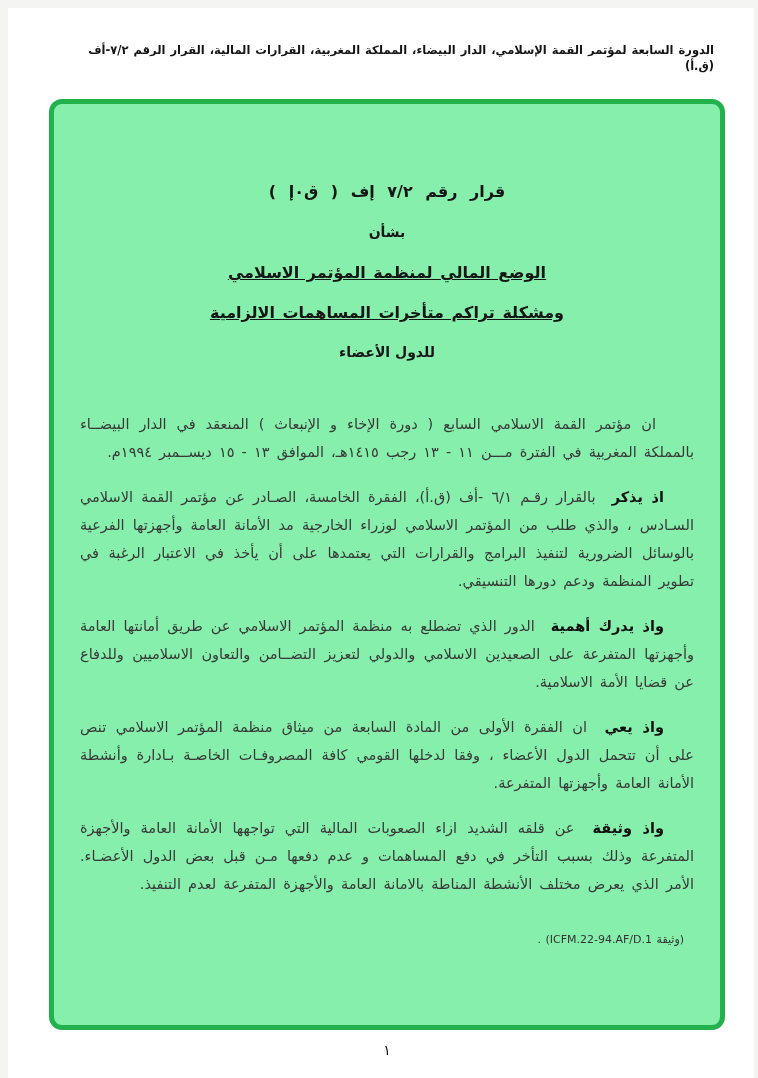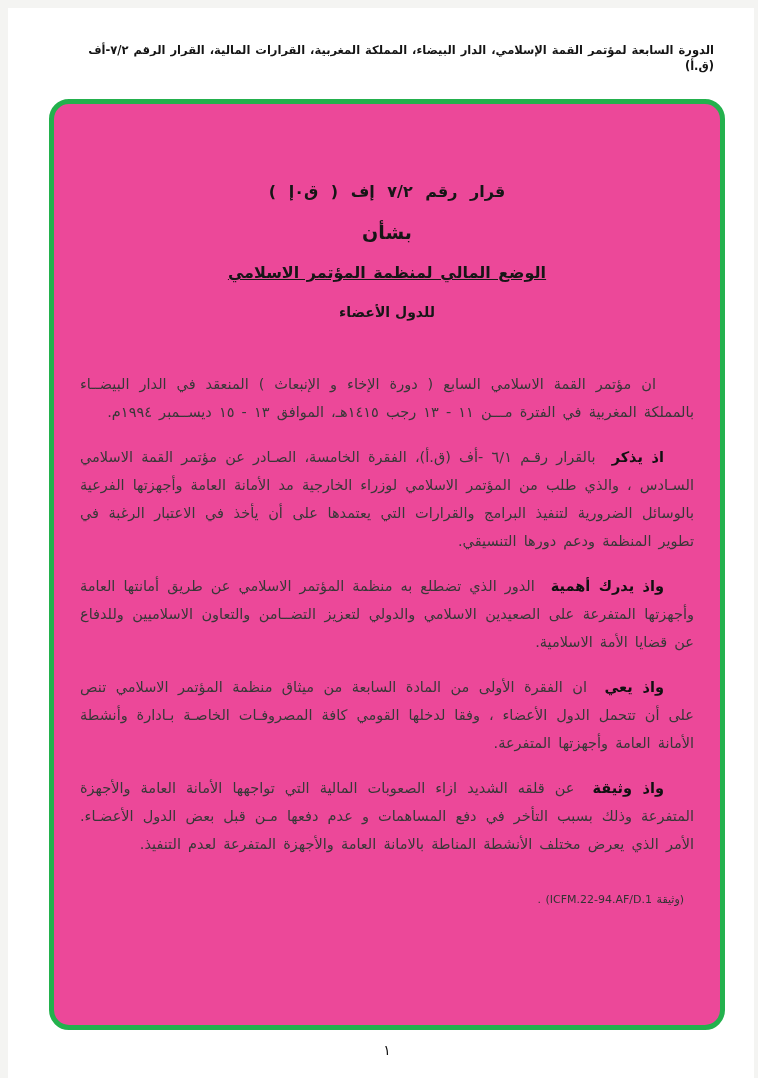--- a/index.html
+++ b/index.html
@@ -40,22 +40,22 @@
   }
 
   
   .green-frame {
     position: absolute;
     left: 41px;
     top: 91px;
     width: 676px;
     height: 931px;
     border: 5px solid var(--frame_green, #23b14d);
-    border-radius: 20px;
-    background: #ec4899;
+    border-radius: 13px;
+    background: #86efac;
   }
 
   .doc-content {
     position: absolute;
     inset: 0;
     direction: rtl;
     padding: 70px 18px 0 18px;
   }
 
   
@@ -65,21 +65,21 @@
     color: #161616;
   }
   .title-line { line-height: 19px; }
   .title-resolution-number {
     font-size: 16px;
     word-spacing: 7px;
     letter-spacing: 1px;
     margin-bottom: 14px;
   }
   .title-regarding {
-    font-size: 19px;
+    font-size: 14px;
     margin-bottom: 13px;
     letter-spacing: 1px;
   }
   .title-subject1, .title-subject2 {
     font-size: 16px;
     margin-bottom: 13px;
     word-spacing: 2px;
     text-decoration: underline;
   }
   .title-subject3 { font-size: 14px; }
@@ -131,20 +131,21 @@
     <div class="header-line2">المصدر:  “منظمة المؤتمر الإسلامي، جدة”</div>
   </header>
 
   <div class="green-frame">
     <div class="doc-content">
 
       <div class="title-block">
         <div class="title-line title-resolution-number">قرار رقم ٧/٢ إف ( ق٠إ )</div>
         <div class="title-line title-regarding">بشأن</div>
         <div class="title-line title-subject1">الوضع المالي لمنظمة المؤتمر الاسلامي</div>
+        <div class="title-line title-subject2">ومشكلة تراكم متأخرات المساهمات الالزامية</div>
         <div class="title-line title-subject3">للدول الأعضاء</div>
       </div>
 
       <div class="doc-body">
         <p class="para">
           <span class="lead"></span><span>ان مؤتمر القمة الاسلامي السابع ( دورة الإخاء و الإنبعاث ) المنعقد في الدار البيضــاء بالمملكة المغربية في الفترة مـــن ١١ - ١٣ رجب ١٤١٥هـ، الموافق ١٣ - ١٥ ديســمبر ١٩٩٤م.</span>
         </p>
         <p class="para">
           <span class="lead">اذ يذكر</span><span> بالقرار رقـم ٦/١ -أف (ق.أ)، الفقرة الخامسة، الصـادر عن مؤتمر القمة الاسلامي السـادس ، والذي طلب من المؤتمر الاسلامي لوزراء الخارجية مد الأمانة العامة وأجهزتها الفرعية بالوسائل الضرورية لتنفيذ البرامج والقرارات التي يعتمدها على أن يأخذ في الاعتبار الرغبة في تطوير المنظمة ودعم دورها التنسيقي.</span>
         </p>

